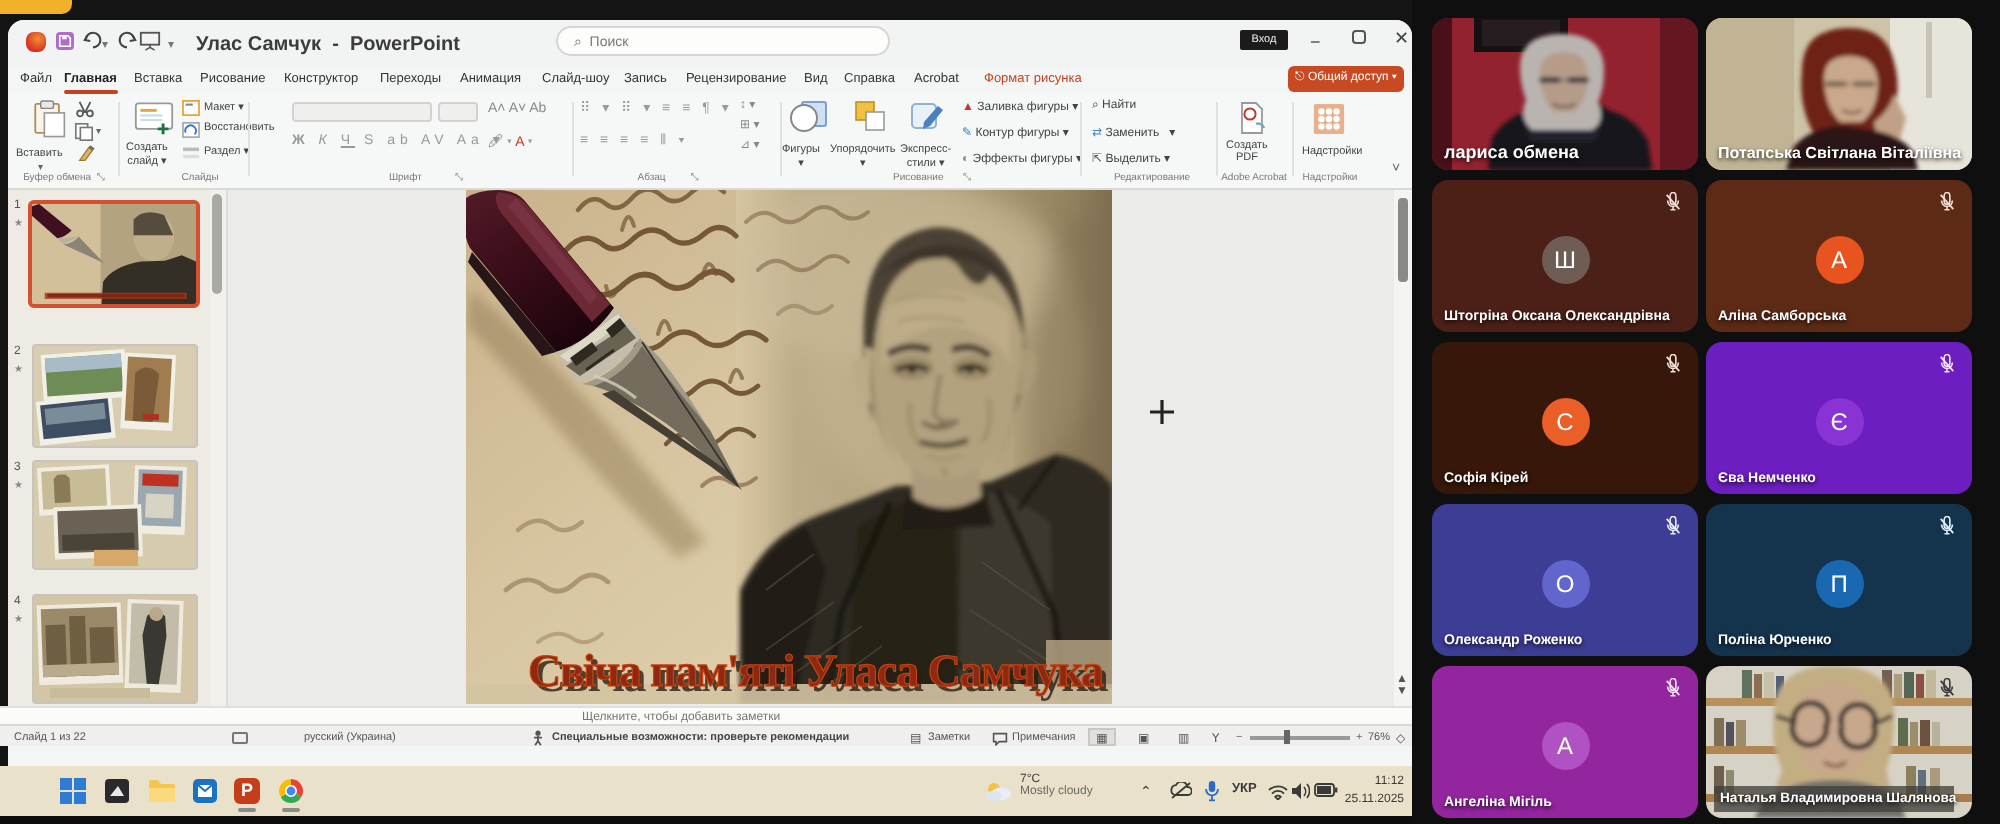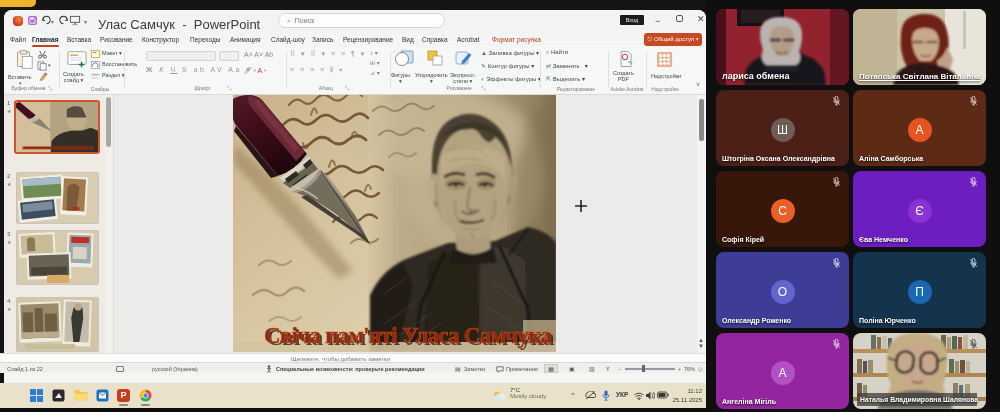--- a/index.html
+++ b/index.html
@@ -59,21 +59,21 @@
       <svg class="abs" style="left:54px;top:5px;" width="11" height="11" viewBox="0 0 12 12">
           <path d="M9 3 L10.5 5.5 L7.5 6" fill="none" stroke="#444" stroke-width="1.1"></path>
           <path d="M10 5.3 A4 4 0 1 0 6 9.5" fill="none" stroke="#444" stroke-width="1.2"></path>
         </svg>
 
       <svg class="abs" style="left:65px;top:5px;" width="12" height="11" viewBox="0 0 13 12">
           <rect x="1.5" y="1.5" width="10" height="6.5" fill="none" stroke="#555" stroke-width="1"></rect>
           <path d="M6.5 8 v2 M4 11 l2.5-1.5 2.5 1.5" fill="none" stroke="#555" stroke-width="0.9"></path>
         </svg>
       <div class="abs" style="left:80px;top:8px;font-size:6px;color:#777;">▾</div>
-      <div class="abs" style="left:94px;top:7px;font-size:13px;color:#3c3c3a;">Улас Самчук&nbsp;&nbsp;-&nbsp;&nbsp;PowerPoint</div>
+      <div class="abs" style="left:94px;top:7px;font-size:10px;color:#3c3c3a;font-weight:bold;">Улас Самчук&nbsp;&nbsp;-&nbsp;&nbsp;PowerPoint</div>
 
       <div class="abs" style="left:274px;top:3px;width:167px;height:15px;background:#fdfdfc;border:1px solid #d5d5d2;border-radius:8px;">
         <span style="position:absolute;left:8px;top:3px;font-size:7px;color:#777;">⌕&nbsp;&nbsp;Поиск</span>
       </div>
 
       <div class="abs" style="left:616px;top:5px;width:24px;height:10px;background:#1b1b1b;border-radius:1px;color:#f0f0f0;font-size:5.5px;text-align:center;line-height:10px;">Вход</div>
       <div class="abs" style="left:651px;top:6px;font-size:9px;color:#444;">−</div>
       <div class="abs" style="left:672px;top:5px;width:7px;height:7px;border:1px solid #555;border-radius:2px;"></div>
       <div class="abs" style="left:693px;top:4px;font-size:9px;color:#444;">✕</div>
     </div>
@@ -613,21 +613,21 @@
         <g filter="url(#vb1)">
           <path d="M48 26 Q48 6 70 5 Q90 4 94 22 Q98 36 93 50 L88 60 L54 58 Q46 44 48 26 Z" fill="#6e2018"></path>
           <path d="M59 30 Q59 19 72 19 Q85 19 86 32 Q86 46 78 52 L67 52 Q59 44 59 30 Z" fill="#c9a88c"></path>
           <path d="M60 33 h10 m4 0 h10" stroke="#6a5648" stroke-width="2.5"></path>
           <path d="M59 33 h26" stroke="#8a7258" stroke-width="0.8"></path>
           <path d="M68 46 q5 3 10 0" stroke="#8a5a48" stroke-width="1.5" fill="none"></path>
           <path d="M84 52 Q92 46 94 38 L100 50 L96 64 L86 62 Z" fill="#c2a086"></path>
           <path d="M40 76 L44 64 Q54 54 68 54 L82 56 Q98 58 104 68 L106 76 Z" fill="#2a1418"></path>
         </g>
       </svg>
-      <div class="pname" style="font-size:8px;text-decoration:underline;">Потапська Світлана Віталіївна</div>
+      <div class="pname" style="font-size:8px;">Потапська Світлана Віталіївна</div>
     </div>
 
     <div class="tile" style="left:10px;top:90px;background:#4c2016;">
       <div class="pcircle" style="background:#6f5c54;">Ш</div>
       <div class="pname">Штогріна Оксана Олександрівна</div>
       <svg class="mic" viewBox="0 0 10 11">
         <path d="M3.4 2.2 a1.6 2 0 0 1 3.2 0 v2.6 a1.6 2 0 0 1 -3.2 0 Z M2 4.6 a3 3.4 0 0 0 6 0 M5 8.2 v1.6 M3.6 9.8 h2.8" stroke="#f3ded8" stroke-width="0.9" fill="none"></path>
         <path d="M1.5 1.5 L8.5 9.5" stroke="#f3ded8" stroke-width="1"></path>
       </svg>
     </div>

